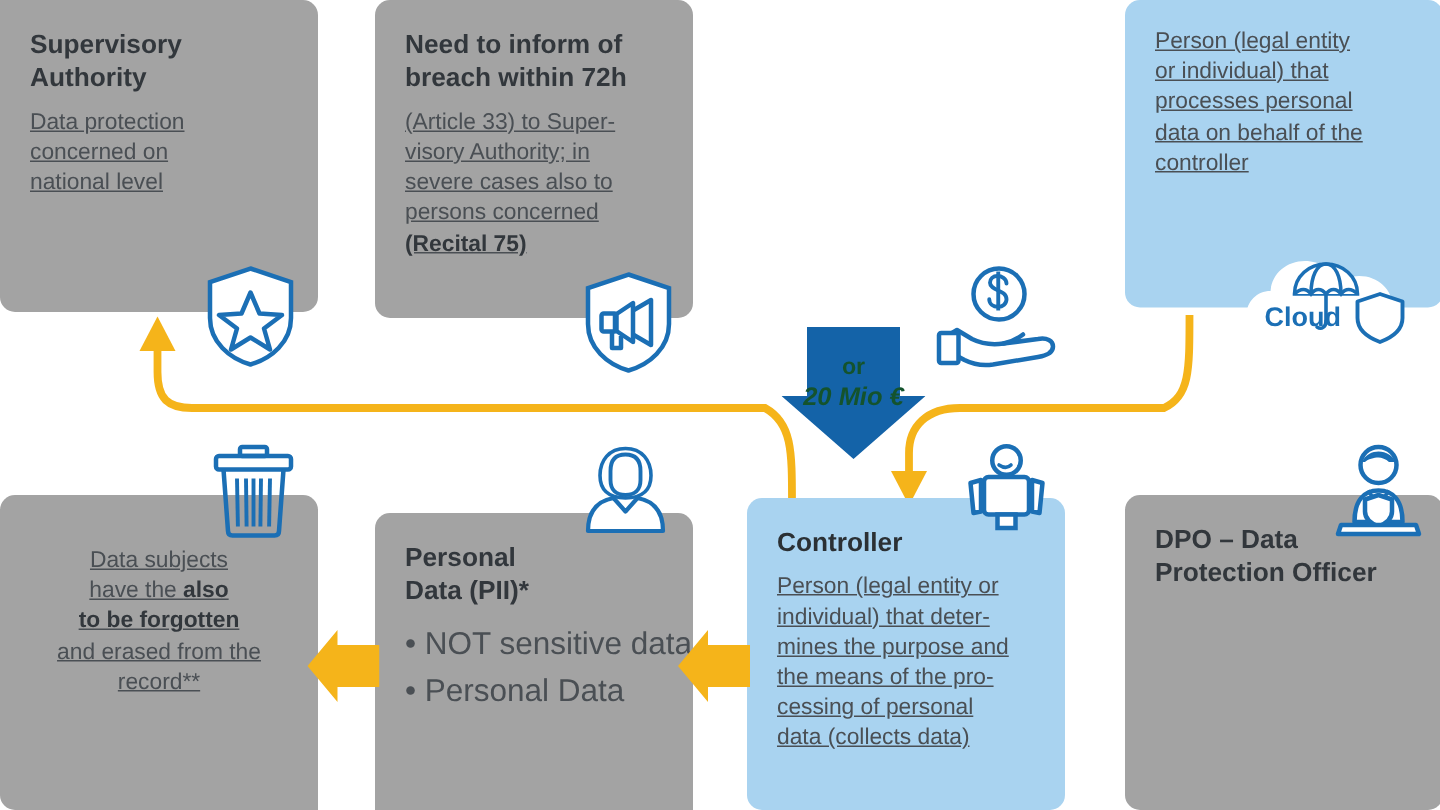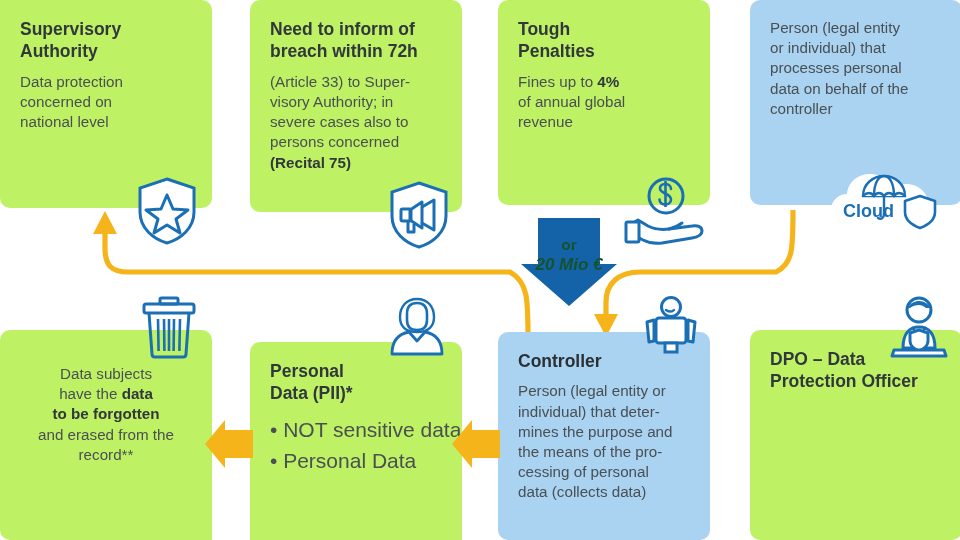--- a/index.html
+++ b/index.html
@@ -9,39 +9,40 @@
     font-family:"Liberation Sans","DejaVu Sans",sans-serif;
     overflow:hidden;
     position:relative;
   }
   #stage{position:absolute;left:0;top:0;width:960px;height:540px;}
 
   .card{
     position:absolute;
     box-sizing:border-box;
     border-radius:10px;
-    background:#bef264;
+    background:#a3a3a3;
     padding:18px 20px 14px 20px;
     overflow:hidden;
   }
   .card.blue{background:#a9d3f0;}
   .card .title{
     font-weight:bold;
     font-size:17.5px;
     line-height:1.28;
     color:#32373c;
     margin:0 0 9px 0;
     white-space:pre-line;
   }
   .card.blue .title{color:#2b3034;}
   .card .body{
     font-size:15.2px;
     line-height:1.33;
     color:#4a4f54;
     white-space:pre-line;
+    text-decoration:underline;
   }
   .card .body b{font-weight:bold;color:#32373c;}
   .card .bullets{
     font-size:21px;
     line-height:1.5;
     color:#4a4f54;
   }
   .card .bullets div{white-space:nowrap;}
 
   
@@ -111,39 +112,32 @@
   <div class="card" id="card-breach">
     <div class="title">Need to inform of
 breach within 72h</div>
     <div class="body"><span>(Article 33) to Super-
 visory Authority; in
 severe cases also to
 persons concerned
 </span><b>(Recital 75)</b></div>
   </div>
 
-  <div class="card" id="card-penalties">
-    <div class="title">Tough
-Penalties</div>
-    <div class="body"><span>Fines up to </span><b>4%</b><span>
-of annual global
-revenue</span></div>
-  </div>
 
   <div class="card blue" id="card-processor">
     <div class="body">Person (legal entity
 or individual) that
 processes personal
 data on behalf of the
 controller</div>
   </div>
 
   <div class="card" id="card-forgotten">
     <div class="body" style="margin-top:16px"><span>Data subjects
-have the </span><b>data
+have the </span><b>also
 to be forgotten</b><span>
 and erased from the
 record**</span></div>
   </div>
 
   <div class="card" id="card-pii">
     <div class="title">Personal
 Data (PII)*</div>
     <div class="bullets">
       <div>• NOT sensitive data</div>

